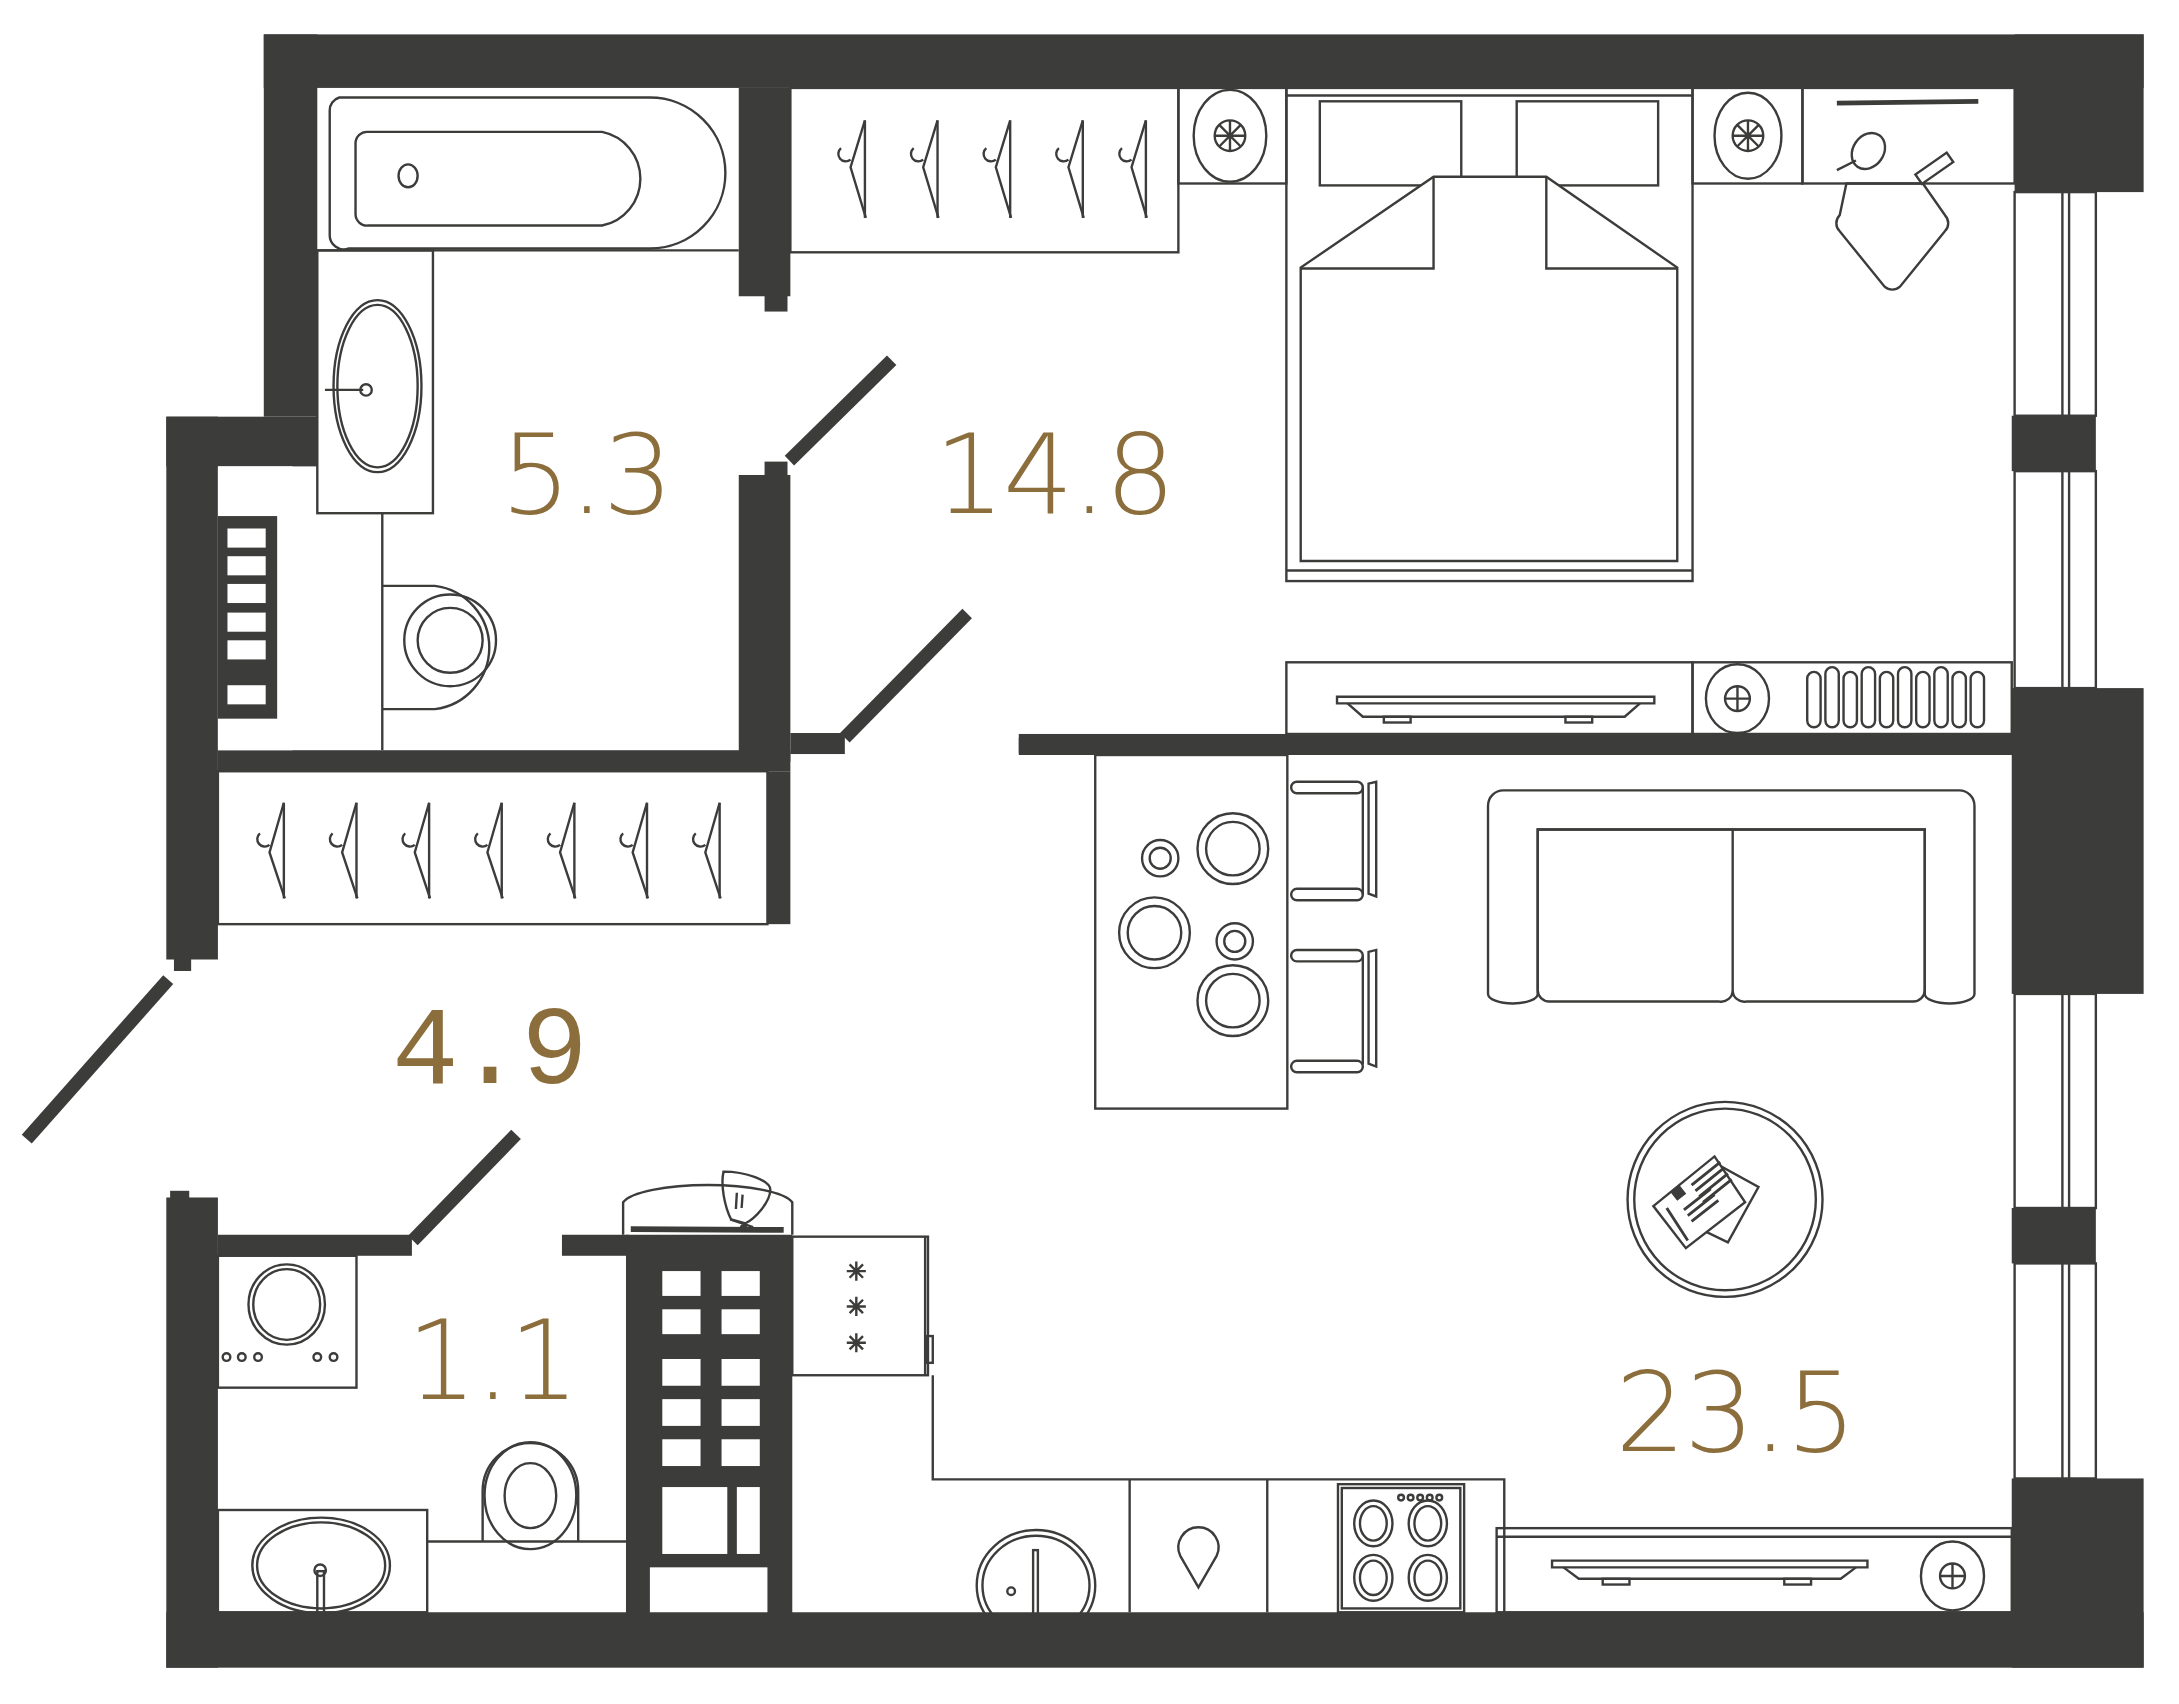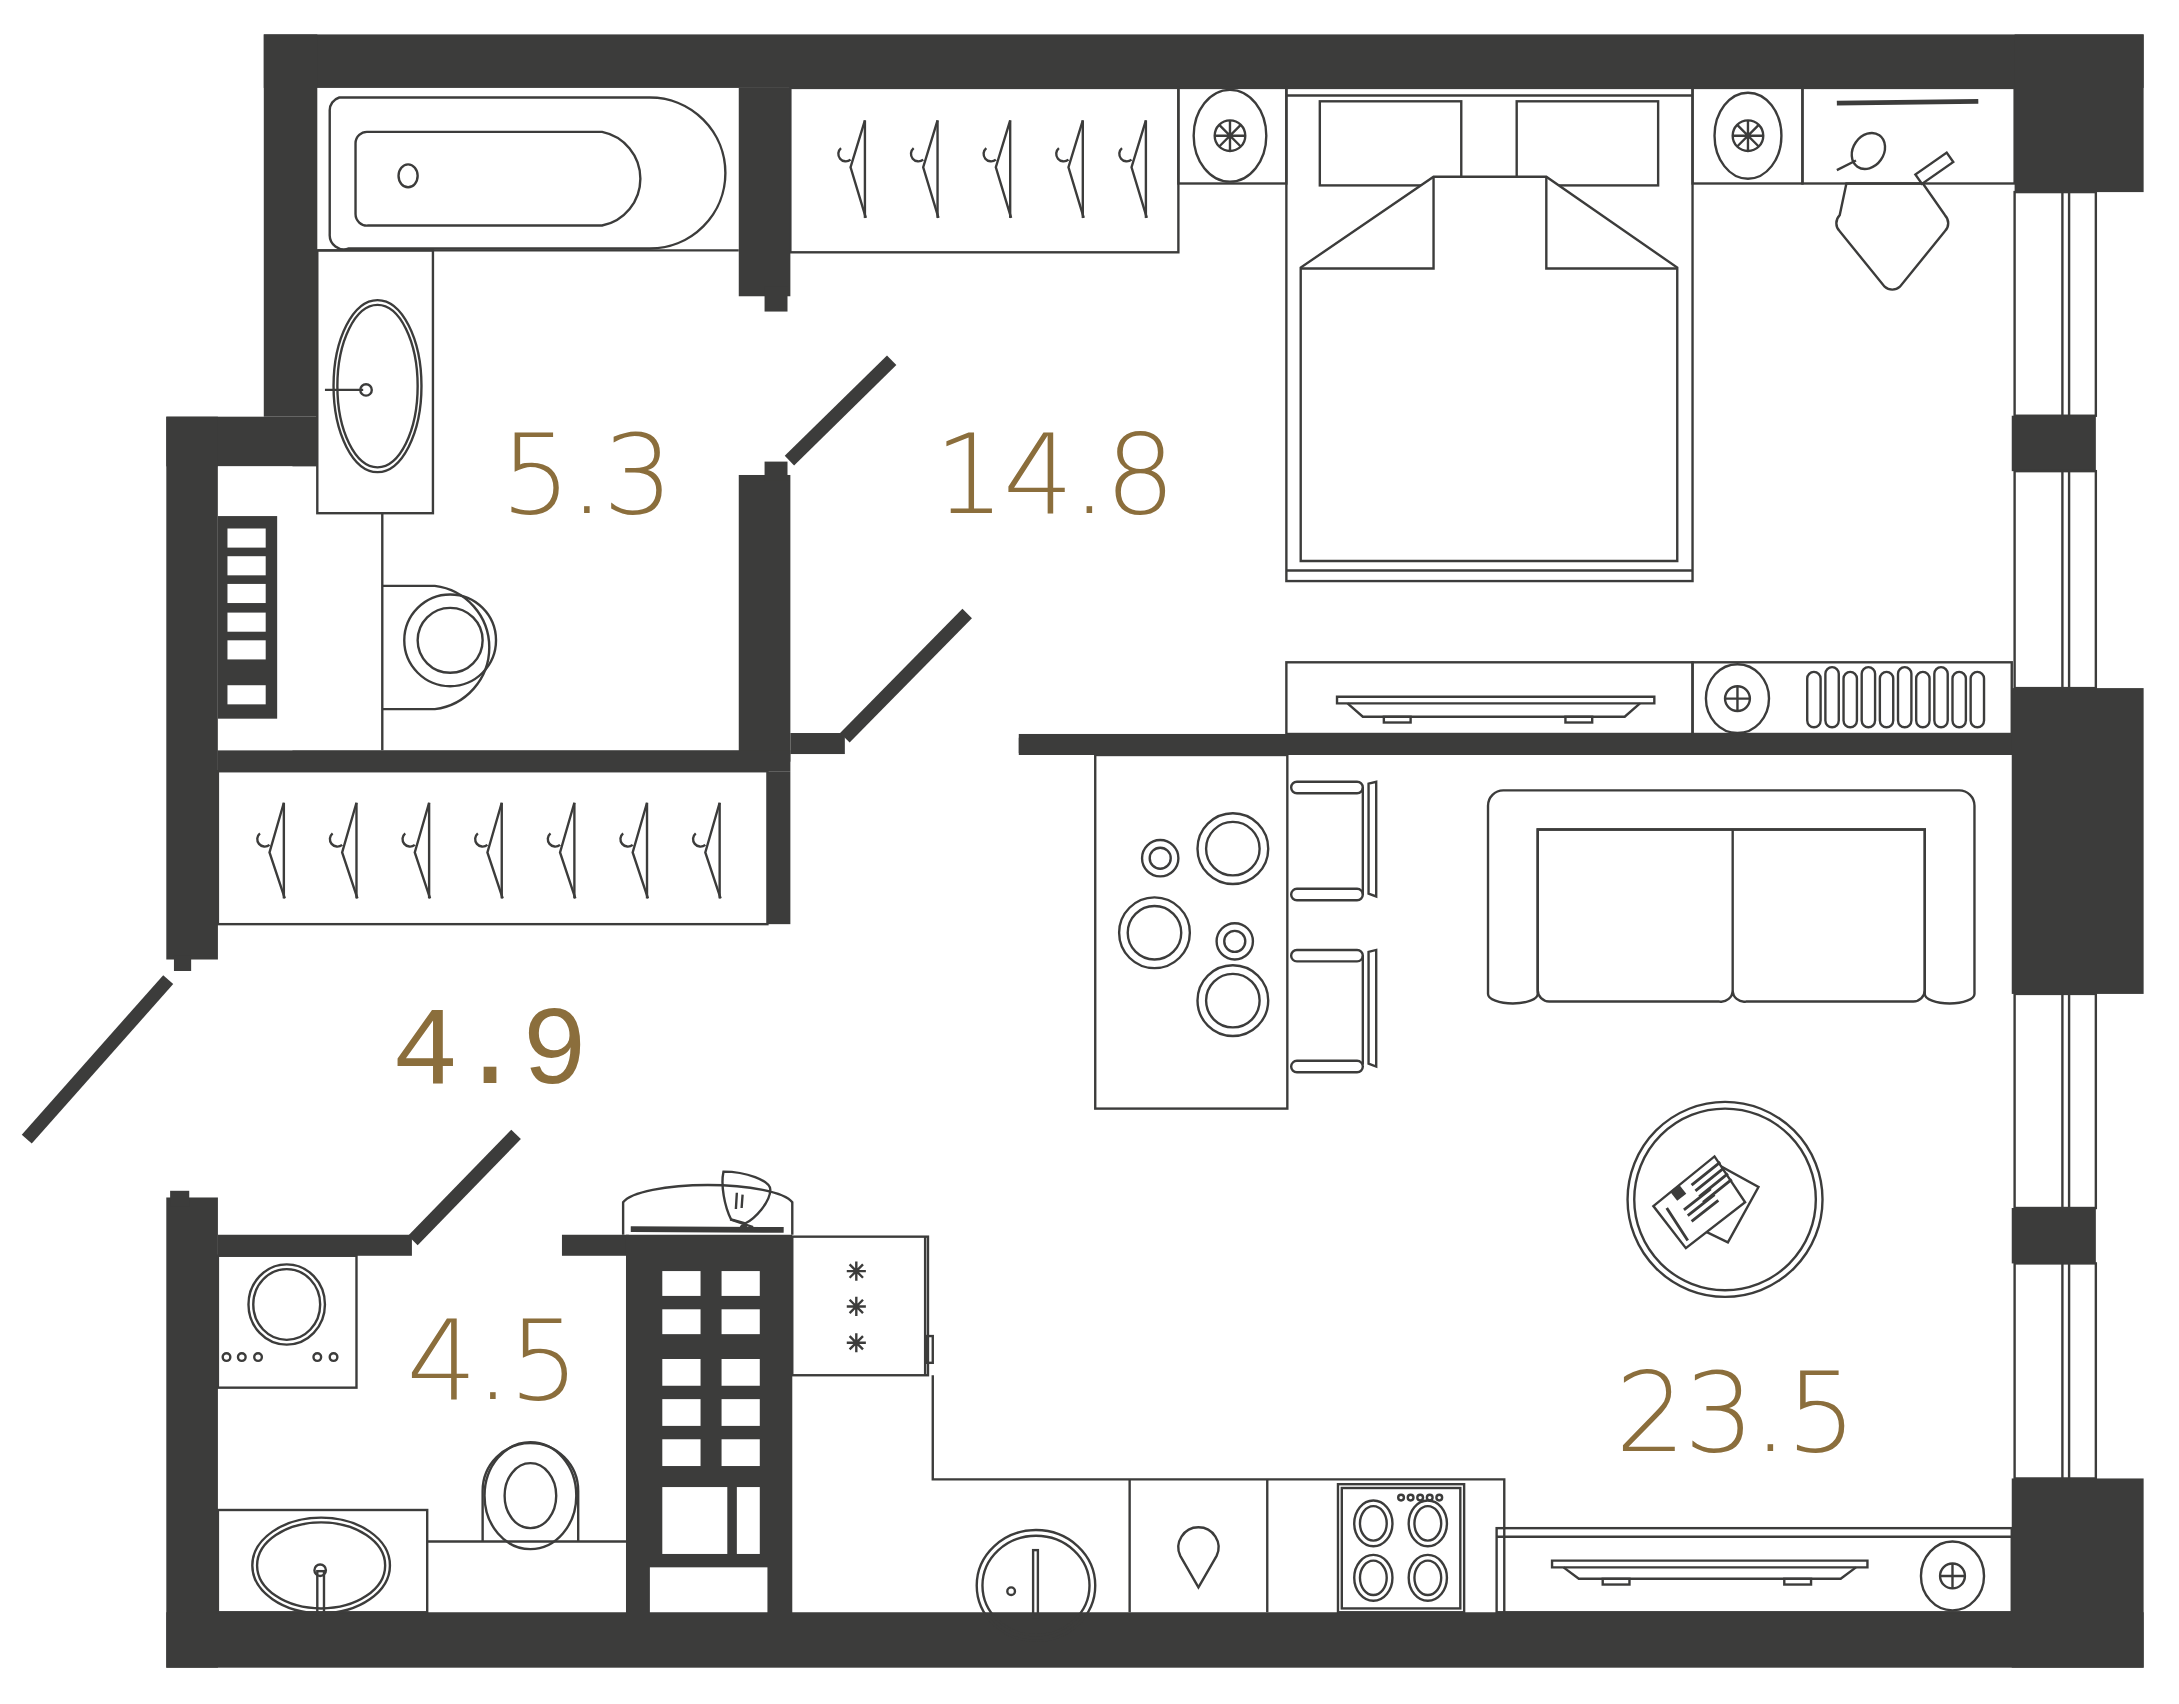--- a/index.html
+++ b/index.html
@@ -322,15 +322,15 @@
     <path class="l" d="M447,1613 L655,1613"></path>
     <path class="l" d="M505,1613 L505,1560 A50,50 0 0 1 605,1560 L605,1613"></path>
     <ellipse class="l" cx="555" cy="1565" rx="48" ry="56"></ellipse>
     <ellipse class="l" cx="555" cy="1565" rx="27" ry="34"></ellipse>
   </g>
 </svg>
 
 <div class="area" style="left:586px;top:474px;">5.3</div>
 <div class="area" style="left:1054px;top:474px;">14.8</div>
 <div class="area" style="left:489px;top:1053px;font-family:Liberation Mono, monospace;">4.9</div>
-<div class="area" style="left:492px;top:1360px;">4.5</div>
+<div class="area" style="left:492px;top:1360px;">1.1</div>
 <div class="area" style="left:1735px;top:1412px;">23.5</div>
 
 
 </body></html>

